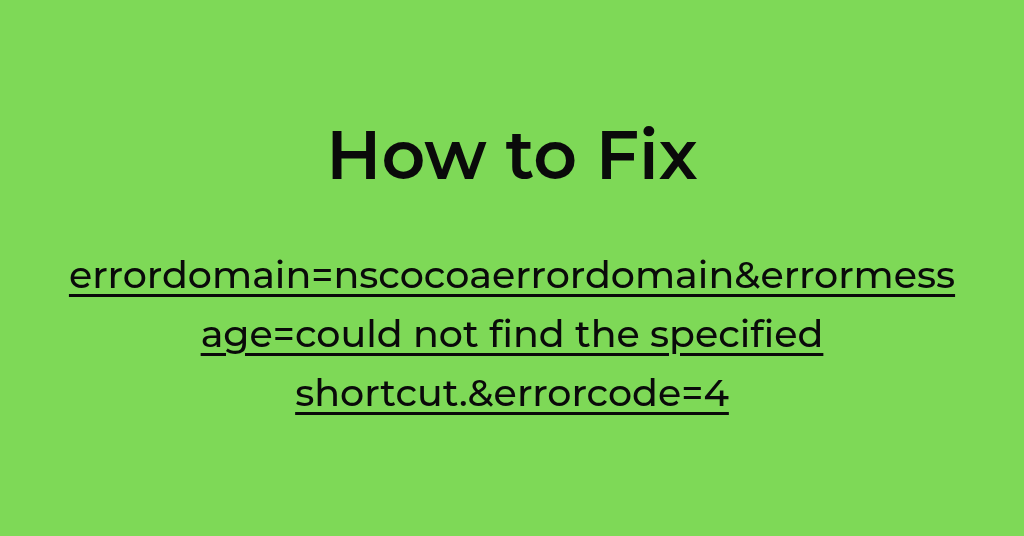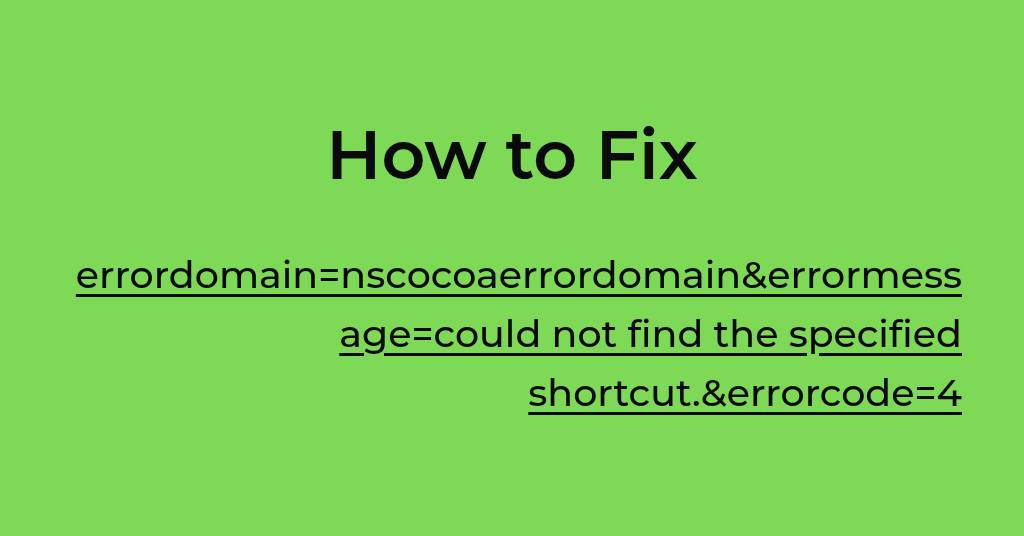--- a/index.html
+++ b/index.html
@@ -22,21 +22,21 @@
       color: #0a0a0a;
       font-size: 68px;
       font-weight: 600;
       text-align: center;
       margin-bottom: 50px;
     }
     .subtext {
       color: #0a0a0a;
       font-size: 38px;
       font-weight: 500;
-      text-align: right;
+      text-align: center;
       text-decoration: underline;
       text-underline-offset: 6px;
       line-height: 1.55;
       max-width: 900px;
       word-break: break-word;
     }
   </style>
 </head>
 <body>
 

